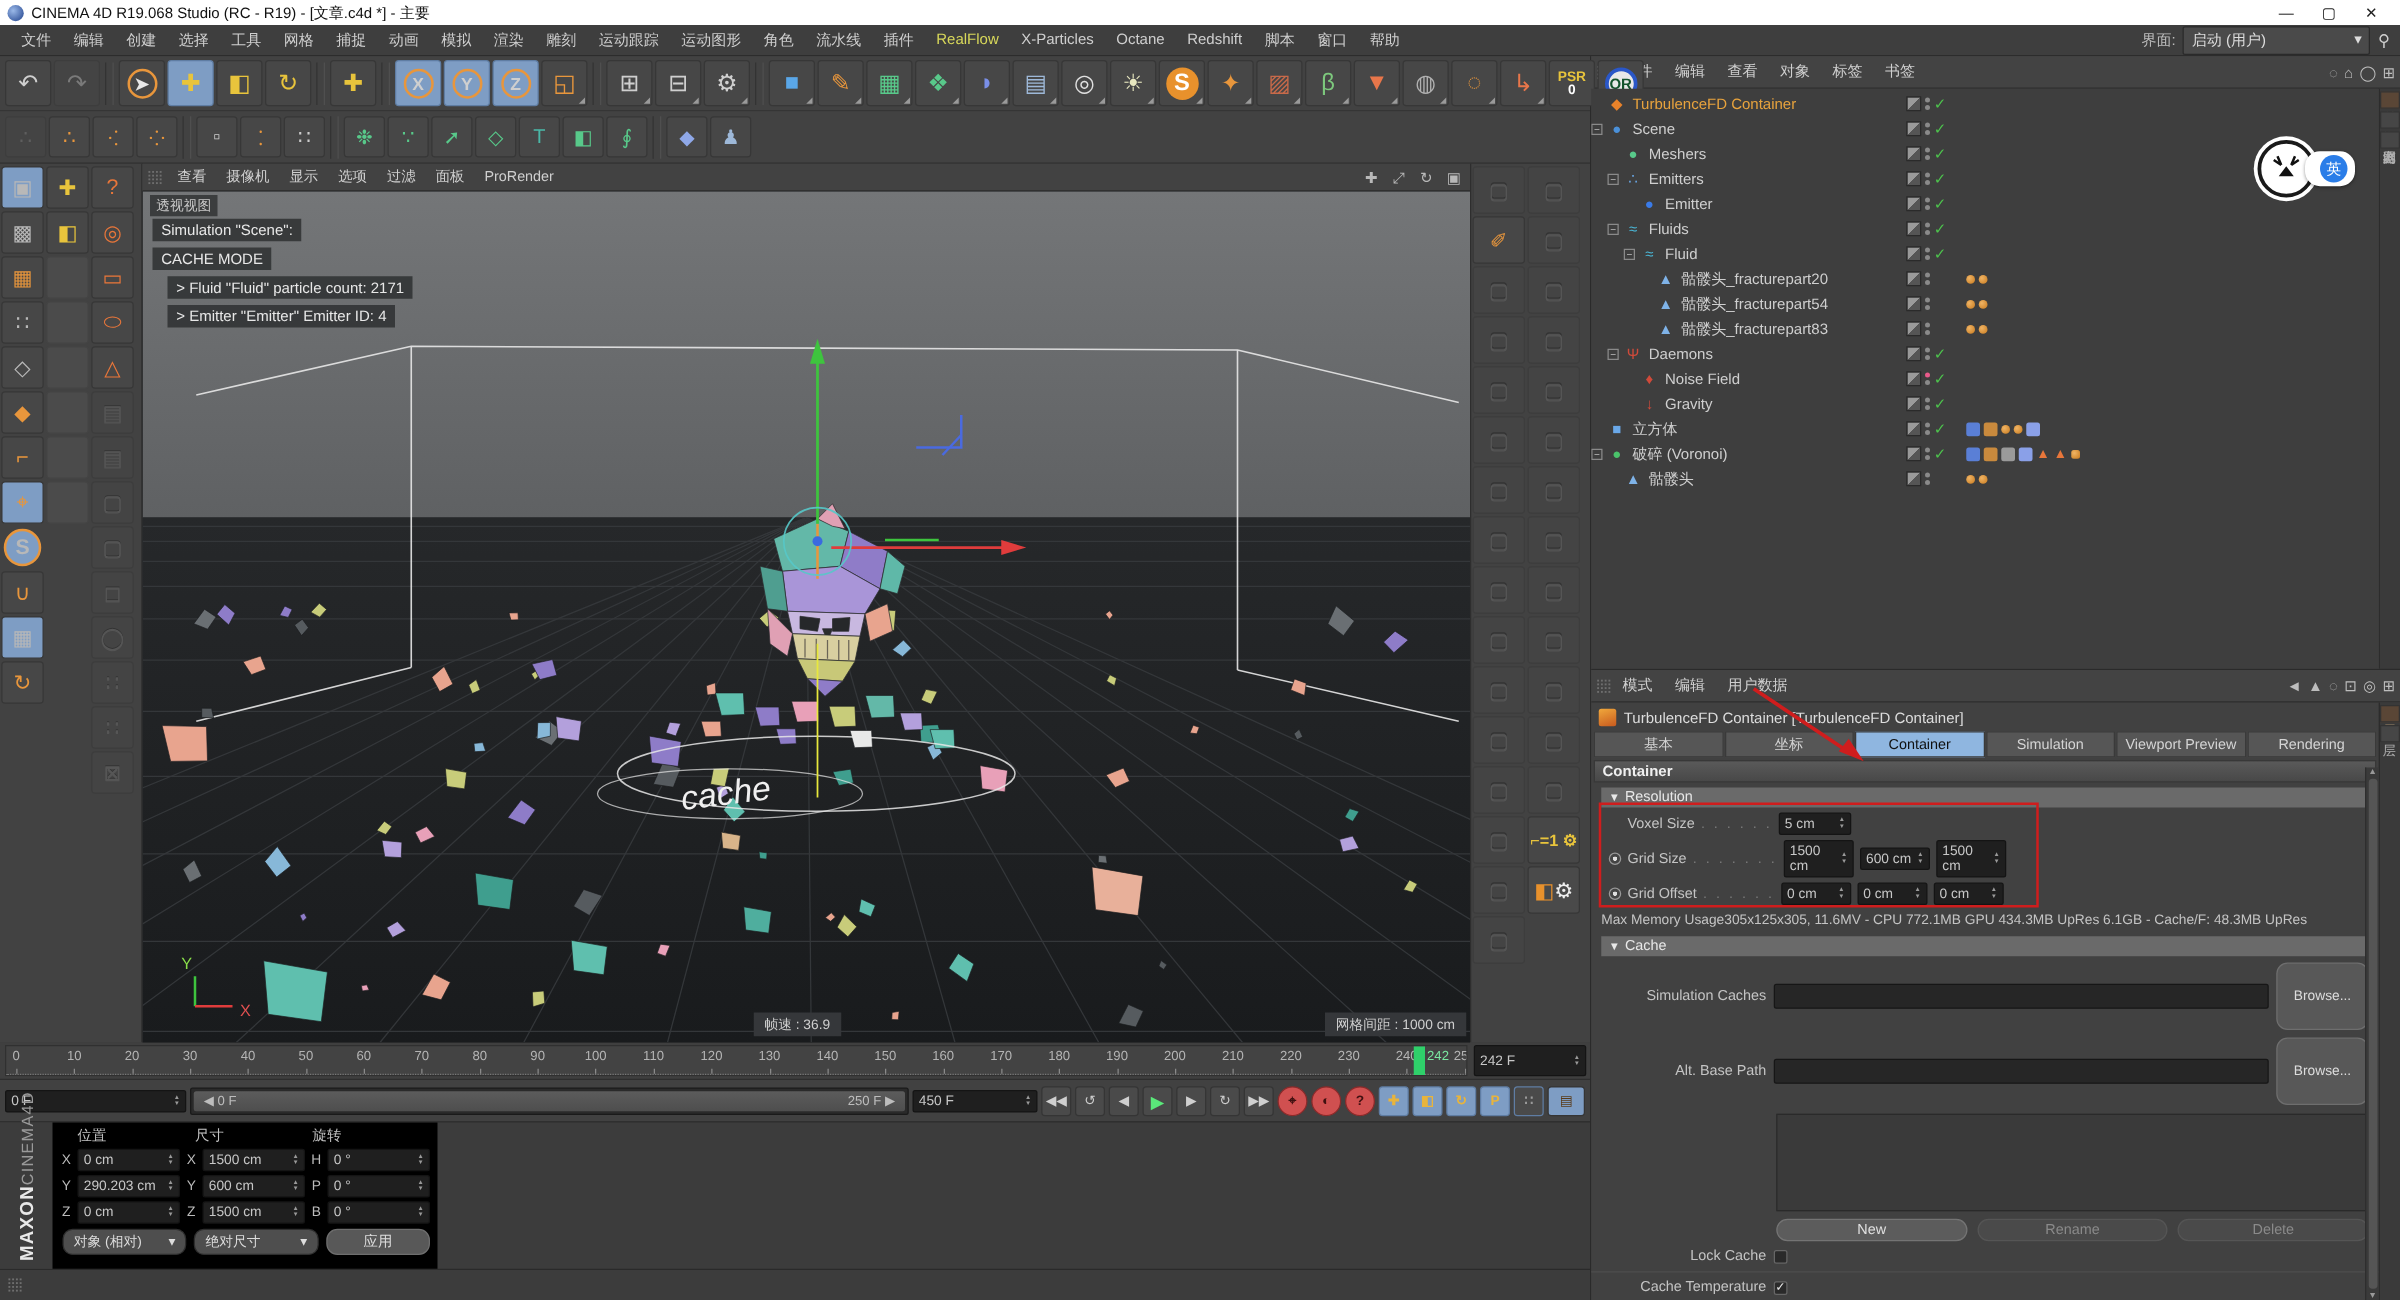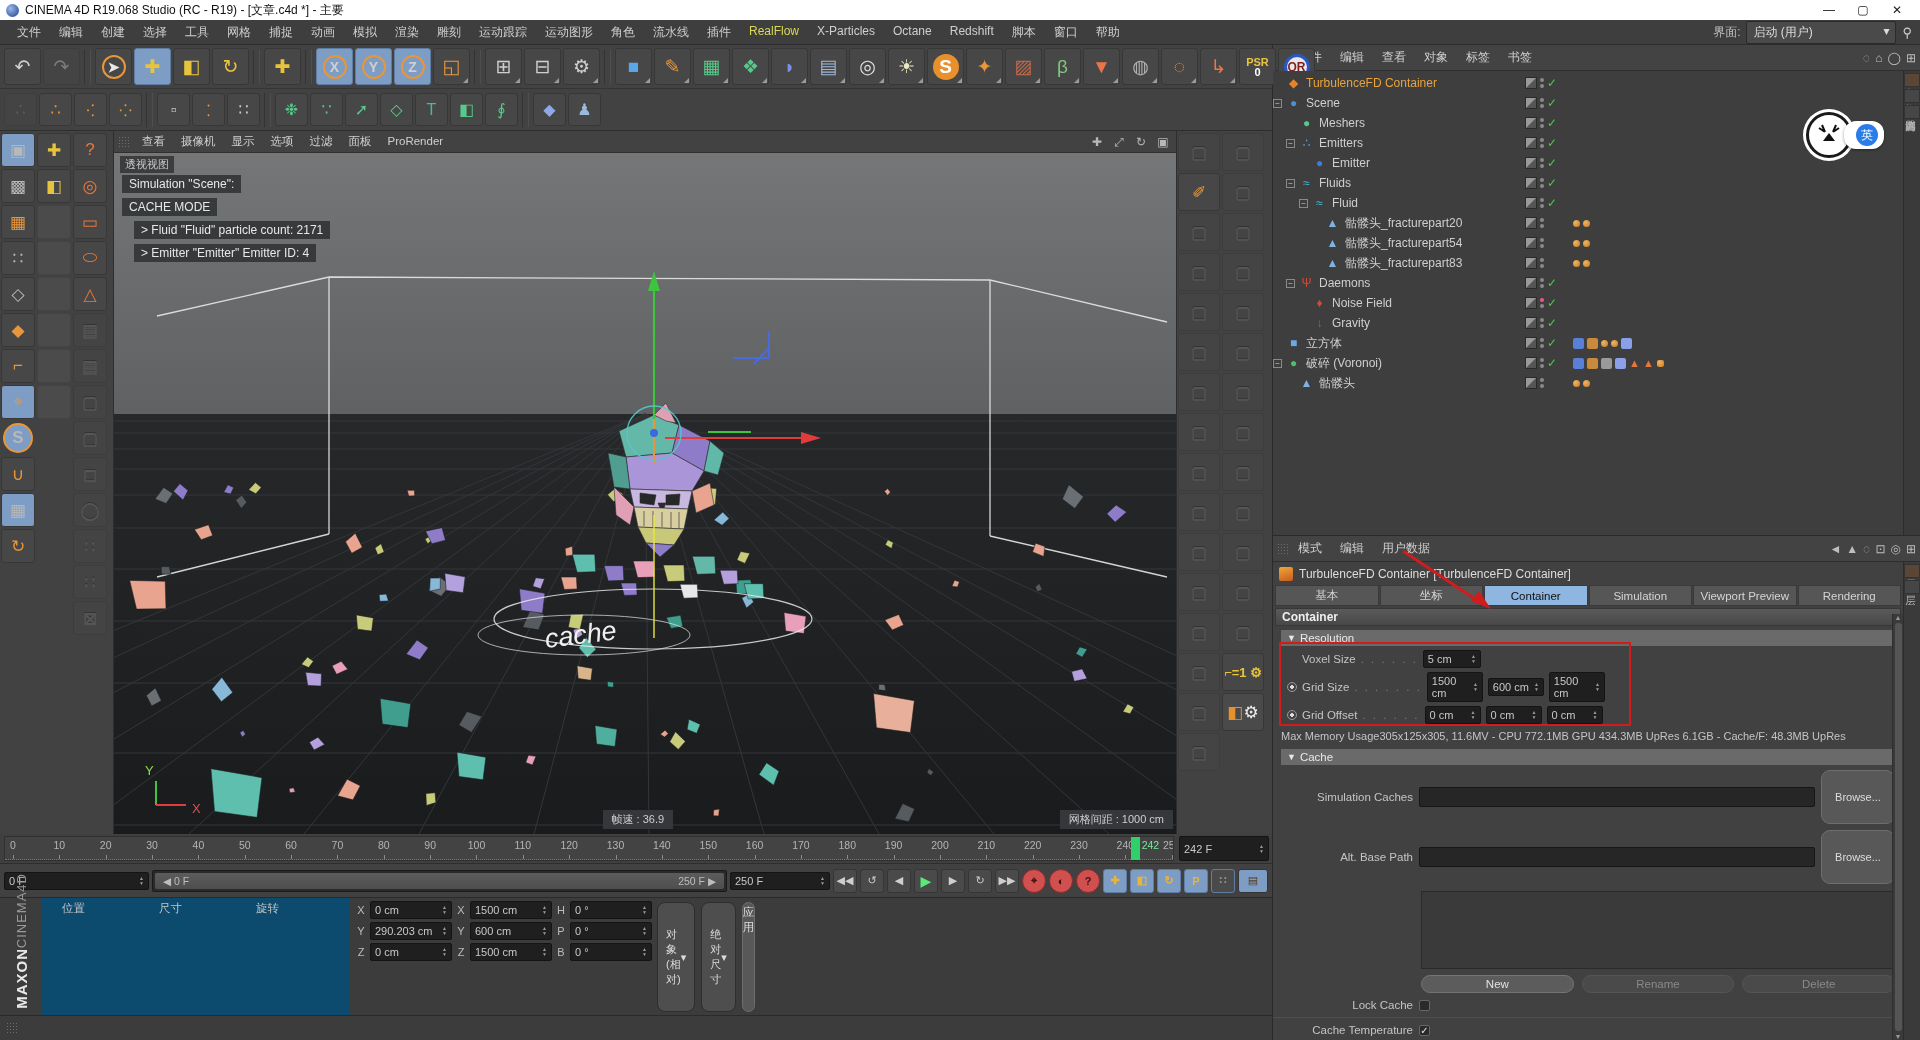--- a/index.html
+++ b/index.html
@@ -24,21 +24,21 @@
   
   .toolbar1{height:44px;background:#424242;border-bottom:1px solid #353535;display:flex;align-items:center;padding:0 4px;gap:2px;}
   .toolbar2{height:42px;background:#424242;border-bottom:1px solid #2e2e2e;display:flex;align-items:center;padding:0 4px;gap:2px;}
   .tbtn{position:relative;width:37px;height:37px;background:#474747;border:1px solid #373737;border-radius:3px;display:flex;align-items:center;justify-content:center;font-size:19px;color:#cfcfcf;flex:0 0 auto;}
   .toolbar2 .tbtn{width:33px;height:33px;font-size:16px;}
   .tbtn.act{background:#7e9dc4;border-color:#5f7da3;}
   .tbtn.dis{opacity:.4;}
   .tbtn .ddm{position:absolute;right:1px;bottom:1px;width:0;height:0;border-left:5px solid transparent;border-bottom:5px solid #9a9a9a;}
   .tbtn.ring span.g{border:2px solid #e8963c;border-radius:50%;width:24px;height:24px;display:flex;align-items:center;justify-content:center;font-size:14px;font-weight:bold;}
   .tbtn.ball span.g{background:#e8912c;color:#fff;border-radius:50%;width:26px;height:26px;display:flex;align-items:center;justify-content:center;font-weight:bold;}
-  .tbtn.qr span.g{border:3px solid #2a57c8;color:#7f1d1d;background:#e8e8e8;border-radius:50%;width:26px;height:26px;display:flex;align-items:center;justify-content:center;font-weight:bold;font-size:12px;}
+  .tbtn.qr span.g{border:3px solid #2a57c8;color:#14532d;background:#e8e8e8;border-radius:50%;width:26px;height:26px;display:flex;align-items:center;justify-content:center;font-weight:bold;font-size:12px;}
   .tbtn.psr{flex-direction:column;font-size:11px;line-height:10px;}
   .tbtn.psr .g{color:#e8c43c;font-weight:bold;}
   .tbtn.psr .s2{color:#fff;font-weight:bold;}
   .tsep{width:7px;height:34px;border-left:1px solid #333;border-right:1px solid #4f4f4f;margin:0 2px;flex:0 0 auto;}
   
   .mainrow{height:703px;display:flex;min-height:0;}
   .palette{width:114px;background:#424242;border-right:1px solid #2e2e2e;display:flex;padding:2px 1px;gap:2px;}
   .pcol{display:flex;flex-direction:column;gap:2px;}
   .pbtn{width:34px;height:34px;background:#474747;border:1px solid #373737;border-radius:3px;display:flex;align-items:center;justify-content:center;font-size:17px;color:#b8b8b8;flex:0 0 auto;}
   .pbtn.act{background:#7e9dc4;}
@@ -88,21 +88,21 @@
   .tpbtn.blue.off{background:#4a4a4a;color:#9a9a9a;}
   .tpbtn.tl{width:30px;background:#7e9dc4;color:#5a3c1a;}
   
   .bottomrow{height:118px;display:flex;border-bottom:1px solid #2a2a2a;}
   .brand{width:42px;background:#3c3c3c;display:flex;flex-direction:column;align-items:center;justify-content:flex-end;padding:6px 0;}
   .brand .mx{writing-mode:vertical-rl;transform:rotate(180deg);font-weight:bold;color:#e8e8e8;font-size:15px;letter-spacing:1px;}
   .brand .c4{writing-mode:vertical-rl;transform:rotate(180deg);color:#9a9a9a;font-size:13px;letter-spacing:1px;}
   .materials{flex:1;background:#3e3e3e;border-left:1px solid #2e2e2e;border-right:1px solid #2a2a2a;display:flex;flex-direction:column;}
   .matmenu{height:22px;background:#434343;border-bottom:1px solid #303030;display:flex;align-items:center;padding:0 4px;}
   .matbody{flex:1;background:#3a3a3a;}
-  .coords{width:308px;background:#0c4a6e;padding:3px 6px;display:flex;gap:3px;}
+  .coords{width:308px;background:#000000;padding:3px 6px;display:flex;flex-direction:column;gap:3px;}
   .chead{display:flex;color:#c4c4c4;font-size:11.5px;padding-left:14px;}
   .chead span{width:97px;}
   .crow{display:flex;gap:4px;align-items:center;}
   .crow .axl{width:10px;color:#bbb;font-size:11px;text-align:center;}
   .crow .fld{width:82px;}
   .cfoot{display:flex;gap:6px;margin-top:1px;padding-left:2px;}
   .cdd{flex:1;background:#4e4e4e;border:1px solid #2e2e2e;border-radius:8px;color:#ddd;font-size:11px;padding:2px 8px;display:flex;justify-content:space-between;align-items:center;}
   .apply{flex:1;background:#585858;border:1px solid #6e6e6e;border-radius:9px;color:#ddd;font-size:11.5px;text-align:center;padding:2px 0;}
   .statusbar{height:24px;background:#3c3c3c;display:flex;align-items:center;padding:0 6px;}
   .grip{width:12px;height:12px;background-image:radial-gradient(#6e6e6e 1px,transparent 1px);background-size:3px 3px;flex:0 0 auto;}
@@ -782,21 +782,21 @@
               <span>▼</span>
             </span>
         </div>
         <div class="rangebar">
           <div class="rangein">
               <span>◀ <span>0 F</span></span>
               <span>250 F ▶</span>
             </div>
         </div>
         <div class="fld" style="width:100px">
-          <span>250 F</span>
+          <span>450 F</span>
             <span class="spin">
               <span>▲</span>
               <span>▼</span>
             </span>
         </div>
         <span id="tpbuttons" style="display:flex;gap:3px;">
             <span class="tpbtn">◀◀</span>
             <span class="tpbtn">↺</span>
             <span class="tpbtn">◀</span>
             <span class="tpbtn play">▶</span>

